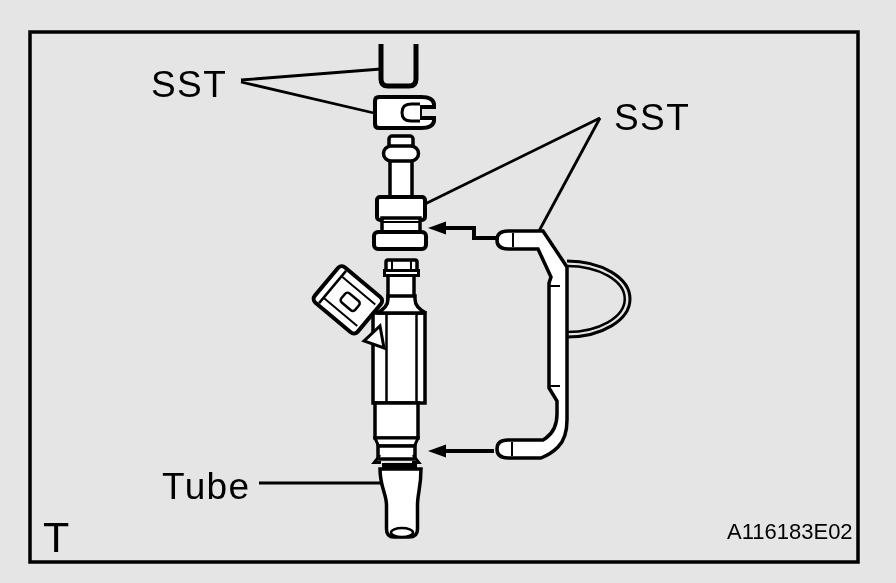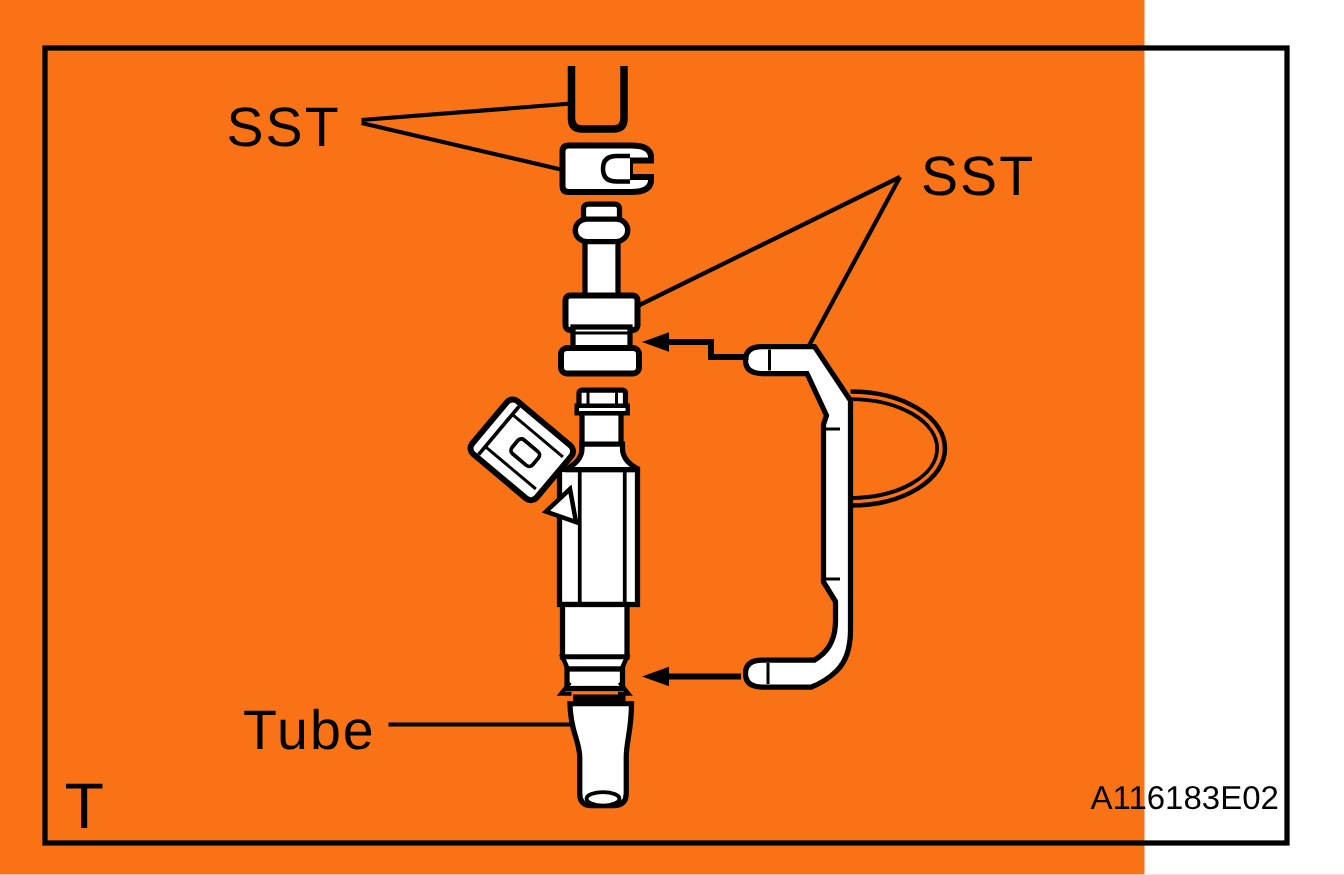--- a/index.html
+++ b/index.html
@@ -1,19 +1,19 @@
 <!DOCTYPE html>
 <html><head>
 <meta charset="utf-8">
 <style>
   html,body { margin:0; padding:0; background:#ffffff; }
   .figure-wrap {
     position:relative;
-    width:763px; height:583px;
-    background:#f97316;
+    width:896px; height:583px;
+    background:#e5e5e5;
     font-family:"Liberation Sans", sans-serif;
   }
   svg { display:block; }
   .lbl {
     font-family:"Liberation Sans", sans-serif;
     font-size:37px;
     letter-spacing:1.4px;
     fill:#000000;
   }
   .corner {

